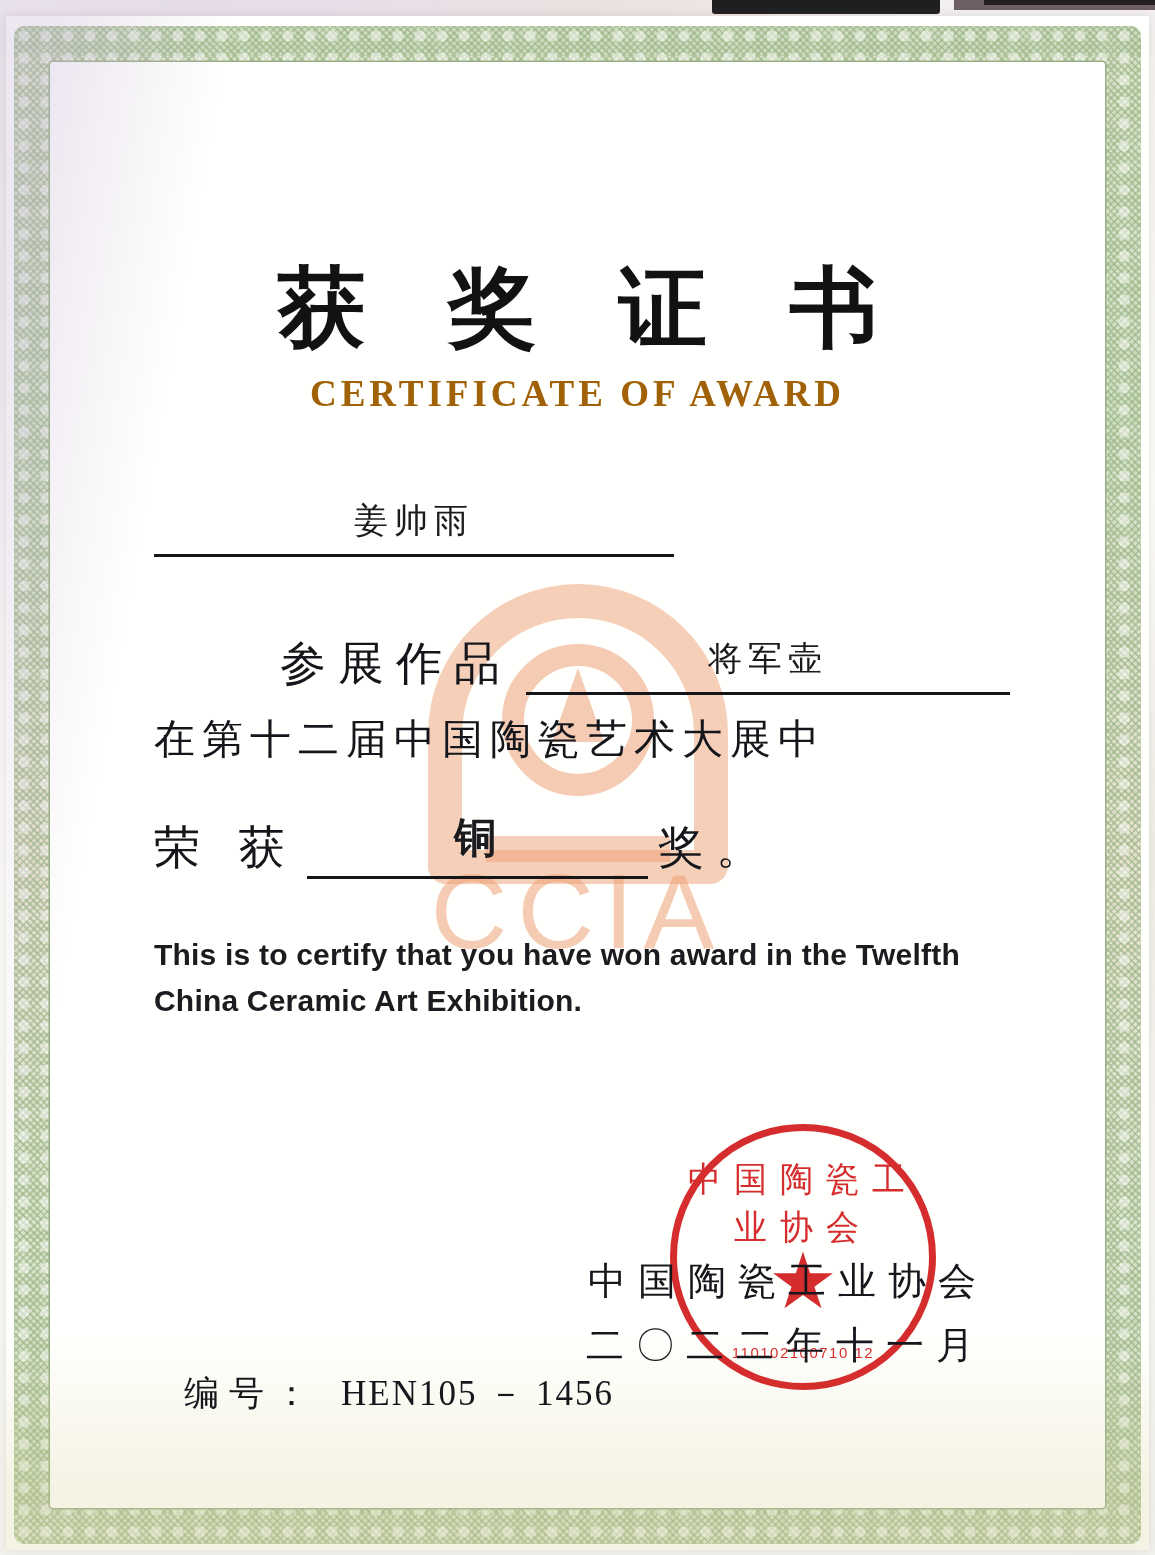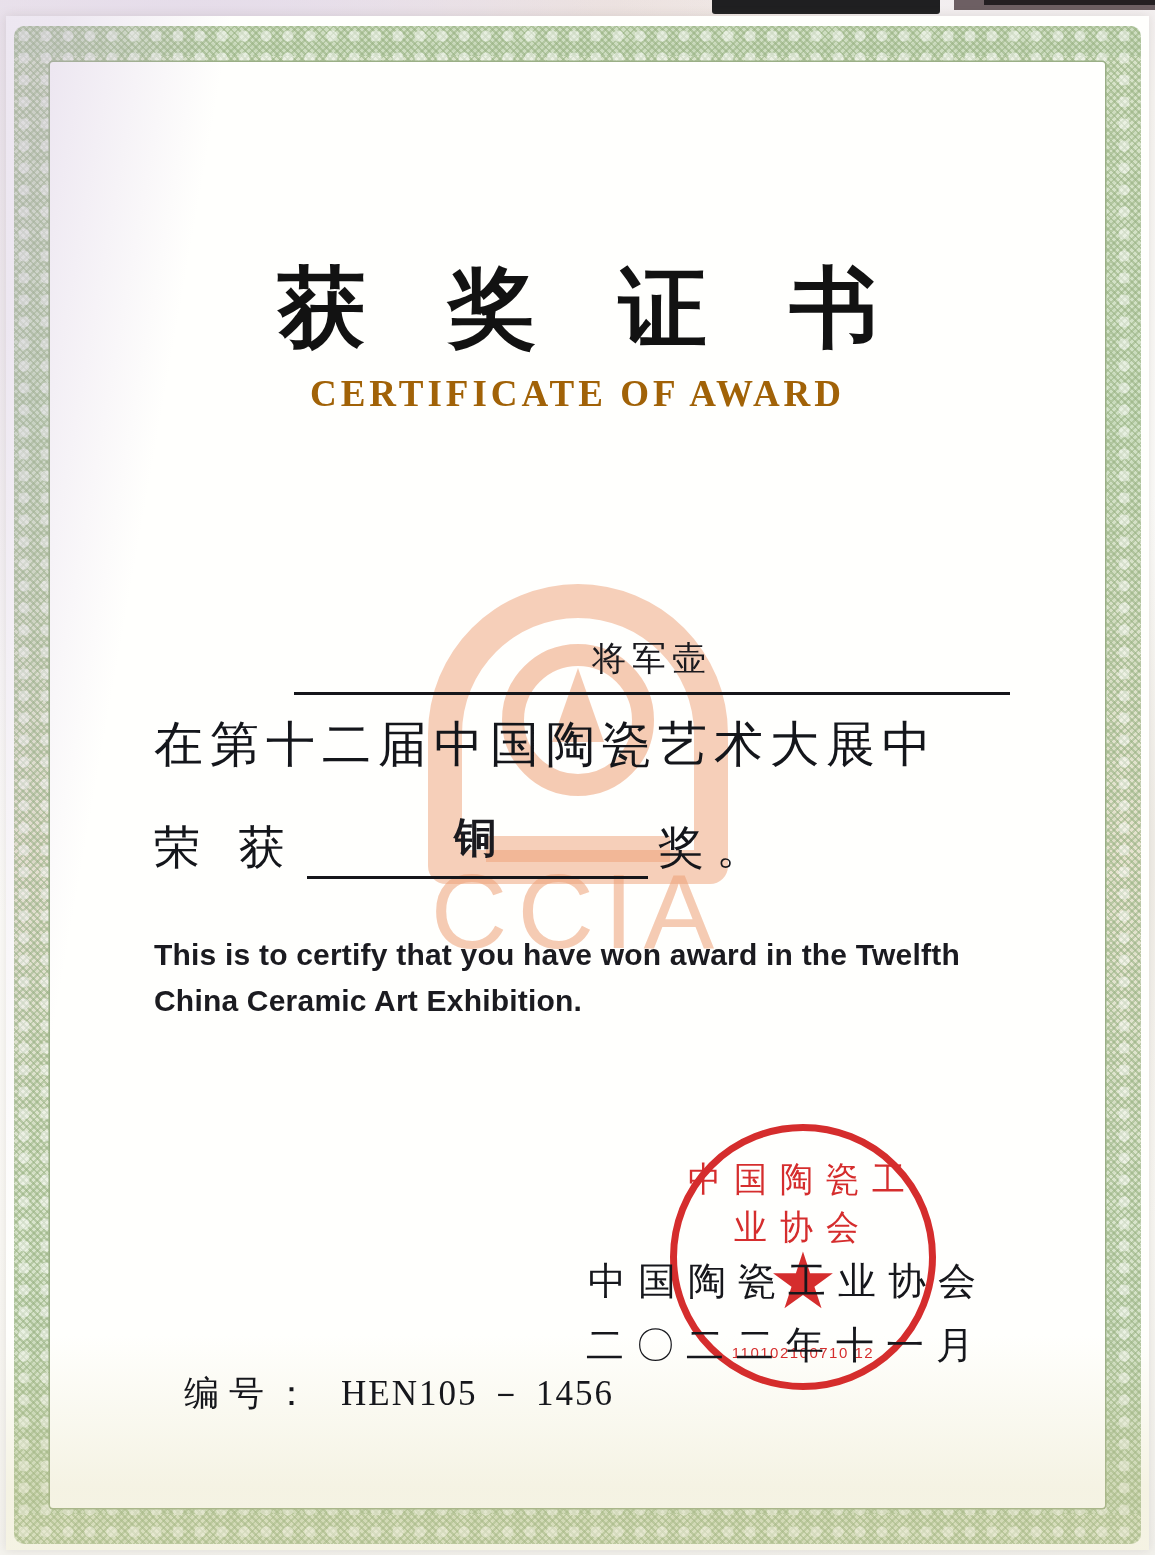--- a/index.html
+++ b/index.html
@@ -221,21 +221,21 @@
   #row-work .rule { margin-left: 14px; height: 56px; margin-top: 24px; }
   #row-work .hand { font-size: 34px; bottom: 10px; letter-spacing: 6px; }
 
   
   #line-exhibition {
     position: absolute;
     left: 96px;
     top: 640px;
     width: 860px;
     font-family: "DejaVu Serif", "Liberation Serif", serif;
-    font-size: 49px;
+    font-size: 41px;
     letter-spacing: 7px;
     color: #14161b;
     white-space: nowrap;
   }
 
   
   #row-award { left: 96px; top: 745px; width: 620px; }
   #row-award .rule { margin: 0 10px; height: 56px; }
   #row-award .hand { font-size: 42px; bottom: 10px; font-weight: bold; }
 
@@ -368,22 +368,28 @@
           <div class="inner"></div>
           <div class="flame"></div>
           <div class="bar"></div>
         </div>
         <div id="wm-text">CCIA</div>
       </div>
 
       <div id="title-cn">获 奖 证 书</div>
       <div id="title-en">CERTIFICATE OF AWARD</div>
 
+      <div class="row" id="row-name">
+        <div class="rule">
+          <div class="hand">姜帅雨</div>
+        </div>
+      </div>
 
       <div class="row" id="row-work">
+        <div class="label-cn">参展作品</div>
         <div class="rule">
           <div class="hand">将军壶</div>
         </div>
       </div>
 
       <div id="line-exhibition">在第十二届中国陶瓷艺术大展中</div>
 
       <div class="row" id="row-award">
         <div class="label-cn">荣 获</div>
         <div class="rule">

